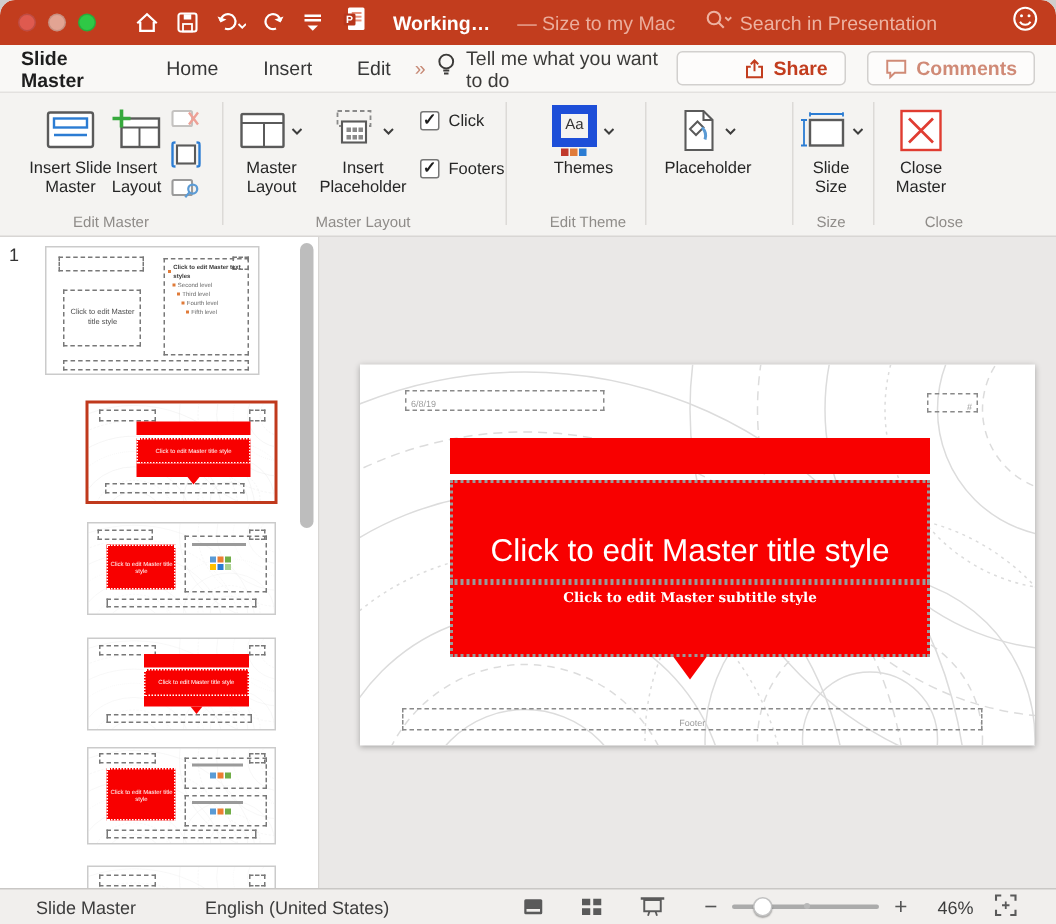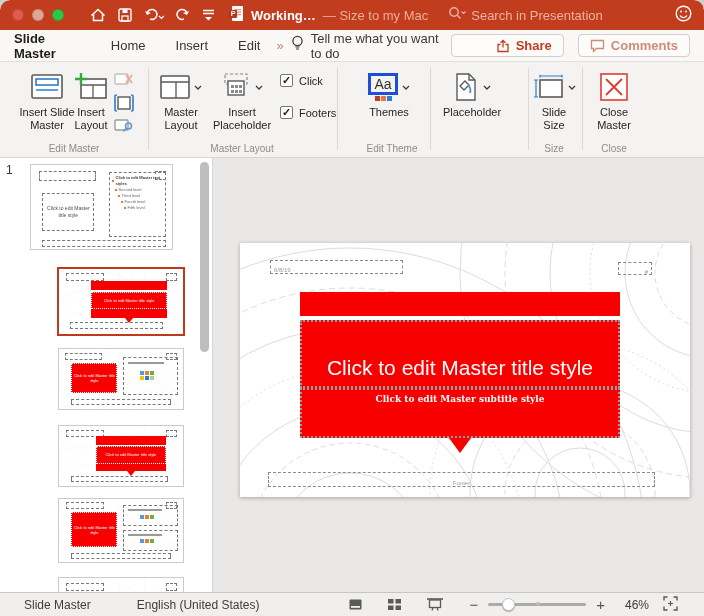--- a/index.html
+++ b/index.html
@@ -12,21 +12,21 @@
   .titlebar { position:absolute; left:0; top:0; width:704px; height:30px;
               background:#C23D1E; display:flex; align-items:center;
               border-radius:10px 10px 0 0; }
   .traffic { display:flex; gap:8px; margin-left:12px; }
   .tl { width:12px; height:12px; border-radius:50%; }
   .tl.close { background:#DF5A4F; box-shadow:inset 0 0 0 1px rgba(0,0,0,.15);}
   .tl.min   { background:#E2A493; box-shadow:inset 0 0 0 1px rgba(0,0,0,.12);}
   .tl.zoom  { background:#2FC846; box-shadow:inset 0 0 0 1px rgba(0,0,0,.15);}
   .tb-icons { display:flex; align-items:center; gap:12px; margin-left:26px; }
   .tb-ic { display:flex; align-items:center; }
-  .doc-cluster { display:flex; align-items:center; gap:7px; margin-left:14px; }
+  .doc-cluster { display:flex; align-items:center; gap:18px; margin-left:14px; }
   .doc-title { color:#fff; font-weight:bold; font-size:13px; }
   .saved { color:#EBAD9C; font-size:13px; }
   .search { display:flex; align-items:center; gap:5px; margin-left:20px; }
   .search-text { color:#EDB2A1; font-size:13px; }
   .spacer { flex:1; }
   .smiley { margin-right:12px; }
 
   
   .tabbar { position:absolute; left:0; top:30px; width:704px; height:32px;
             background:#F9F8F6; display:flex; align-items:center;
@@ -51,21 +51,21 @@
   .rdiv { position:absolute; top:6px; height:82px; width:1px; background:#DCDAD7; }
   .rlabel { position:absolute; bottom:3px; font-size:10px; color:#8F8C89; text-align:center; }
   .rbtn { position:absolute; top:6px; display:flex; flex-direction:column; align-items:center; }
   .rbtn .ric { height:38px; display:flex; align-items:center; justify-content:center; gap:4px; }
   .rbtn .rtext { font-size:11px; color:#262626; text-align:center; line-height:13px; }
   .sic { position:absolute; width:22px; height:19px; display:flex; align-items:center; justify-content:center; }
   .chk-row { position:absolute; display:flex; align-items:center; gap:6px; }
   .chk { width:13px; height:13px; background:#fff; border:1px solid #767676; border-radius:2px;
          font-size:11px; font-weight:bold; color:#1f1f1f; line-height:11px; text-align:center; }
   .chk-label { font-size:11px; color:#262626; }
-  .themes-aa { font-size:14px; color:#333; border:3px solid #1d4ed8; padding:0 3px; line-height:16px; }
+  .themes-aa { font-size:10px; color:#333; border:6px solid #1d4ed8; padding:0 3px; line-height:16px; }
   .theme-sq { display:flex; gap:1px; margin-top:1px; }
   .theme-sq i { width:5px; height:5px; }
 
   
   .thumbpanel { position:absolute; left:0; top:158px; width:213px; height:434px;
                 background:#fff; border-right:1px solid #D8D6D4; overflow:hidden; }
   .canvas { position:absolute; left:214px; top:158px; width:490px; height:434px; background:#EAE8E7; }
   .scrollthumb { position:absolute; right:3px; top:4px; width:9px; height:190px;
                  background:#BDBDBD; border-radius:5px; }
   .thumb-index { position:absolute; left:6px; top:5px; font-size:12px; color:#333; }
@@ -397,21 +397,21 @@
 
     <div class="rbtn" style="left:586px; width:56px;">
       <div class="ric">
         <svg width="30" height="30" viewBox="0 0 30 30">
             <rect x="2" y="2" width="26" height="26" fill="#fff" stroke="#E03C31" stroke-width="1.6"></rect>
             <path d="M7 7 L23 23 M23 7 L7 23" stroke="#E03C31" stroke-width="1.8"></path>
           </svg>
       </div>
       <div class="rtext">Close Master</div>
     </div>
-    <div class="rlabel" style="left:586px; width:56px;">Close</div>
+    <div class="rlabel" style="left:586px; width:56px;text-align:right;">Close</div>
   </div>
 
   <div class="thumbpanel">
     <span class="thumb-index">1</span>
 
     <div class="thumb" style="left:30px; top:6px; width:143px; height:86px;">
       <div class="thcontent">
         <div class="db" style="left:6%; top:7%; width:40%; height:12%;"></div>
         <div class="db" style="left:88%; top:7%; width:8%; height:11%;"></div>
         <div class="db" style="left:8%; top:33%; width:37%; height:45%; display:flex; align-items:center; justify-content:center;">

